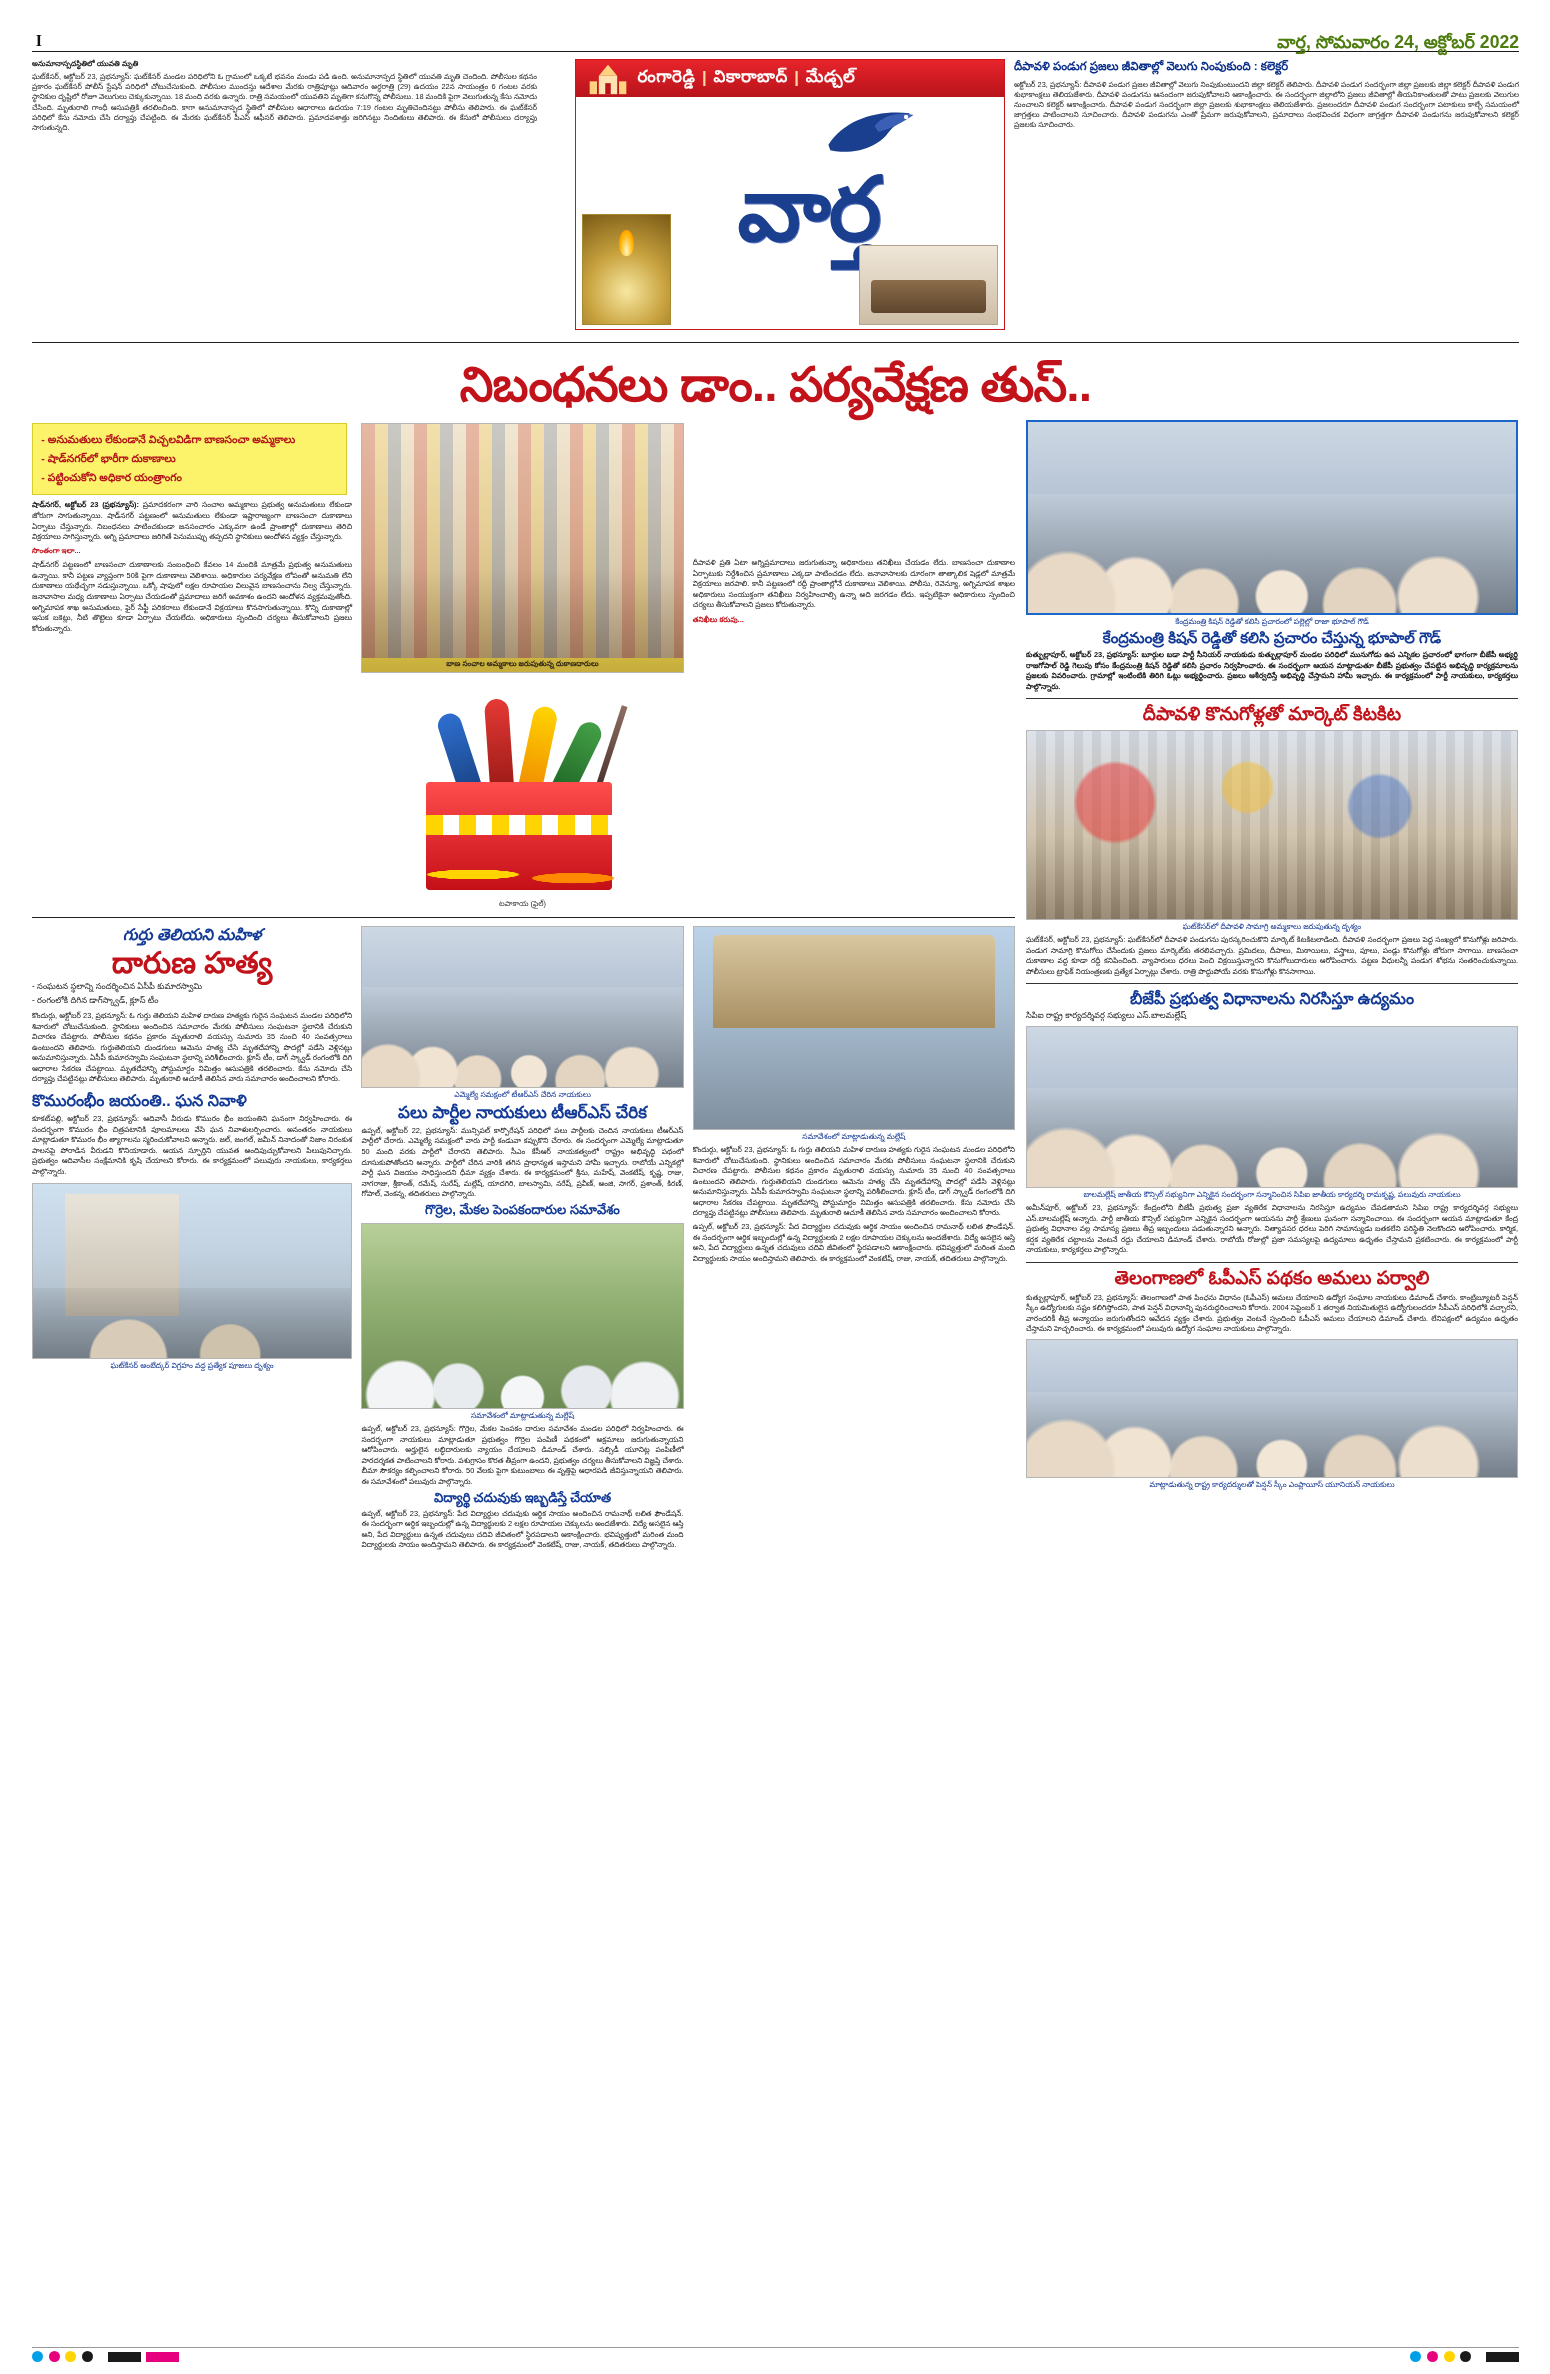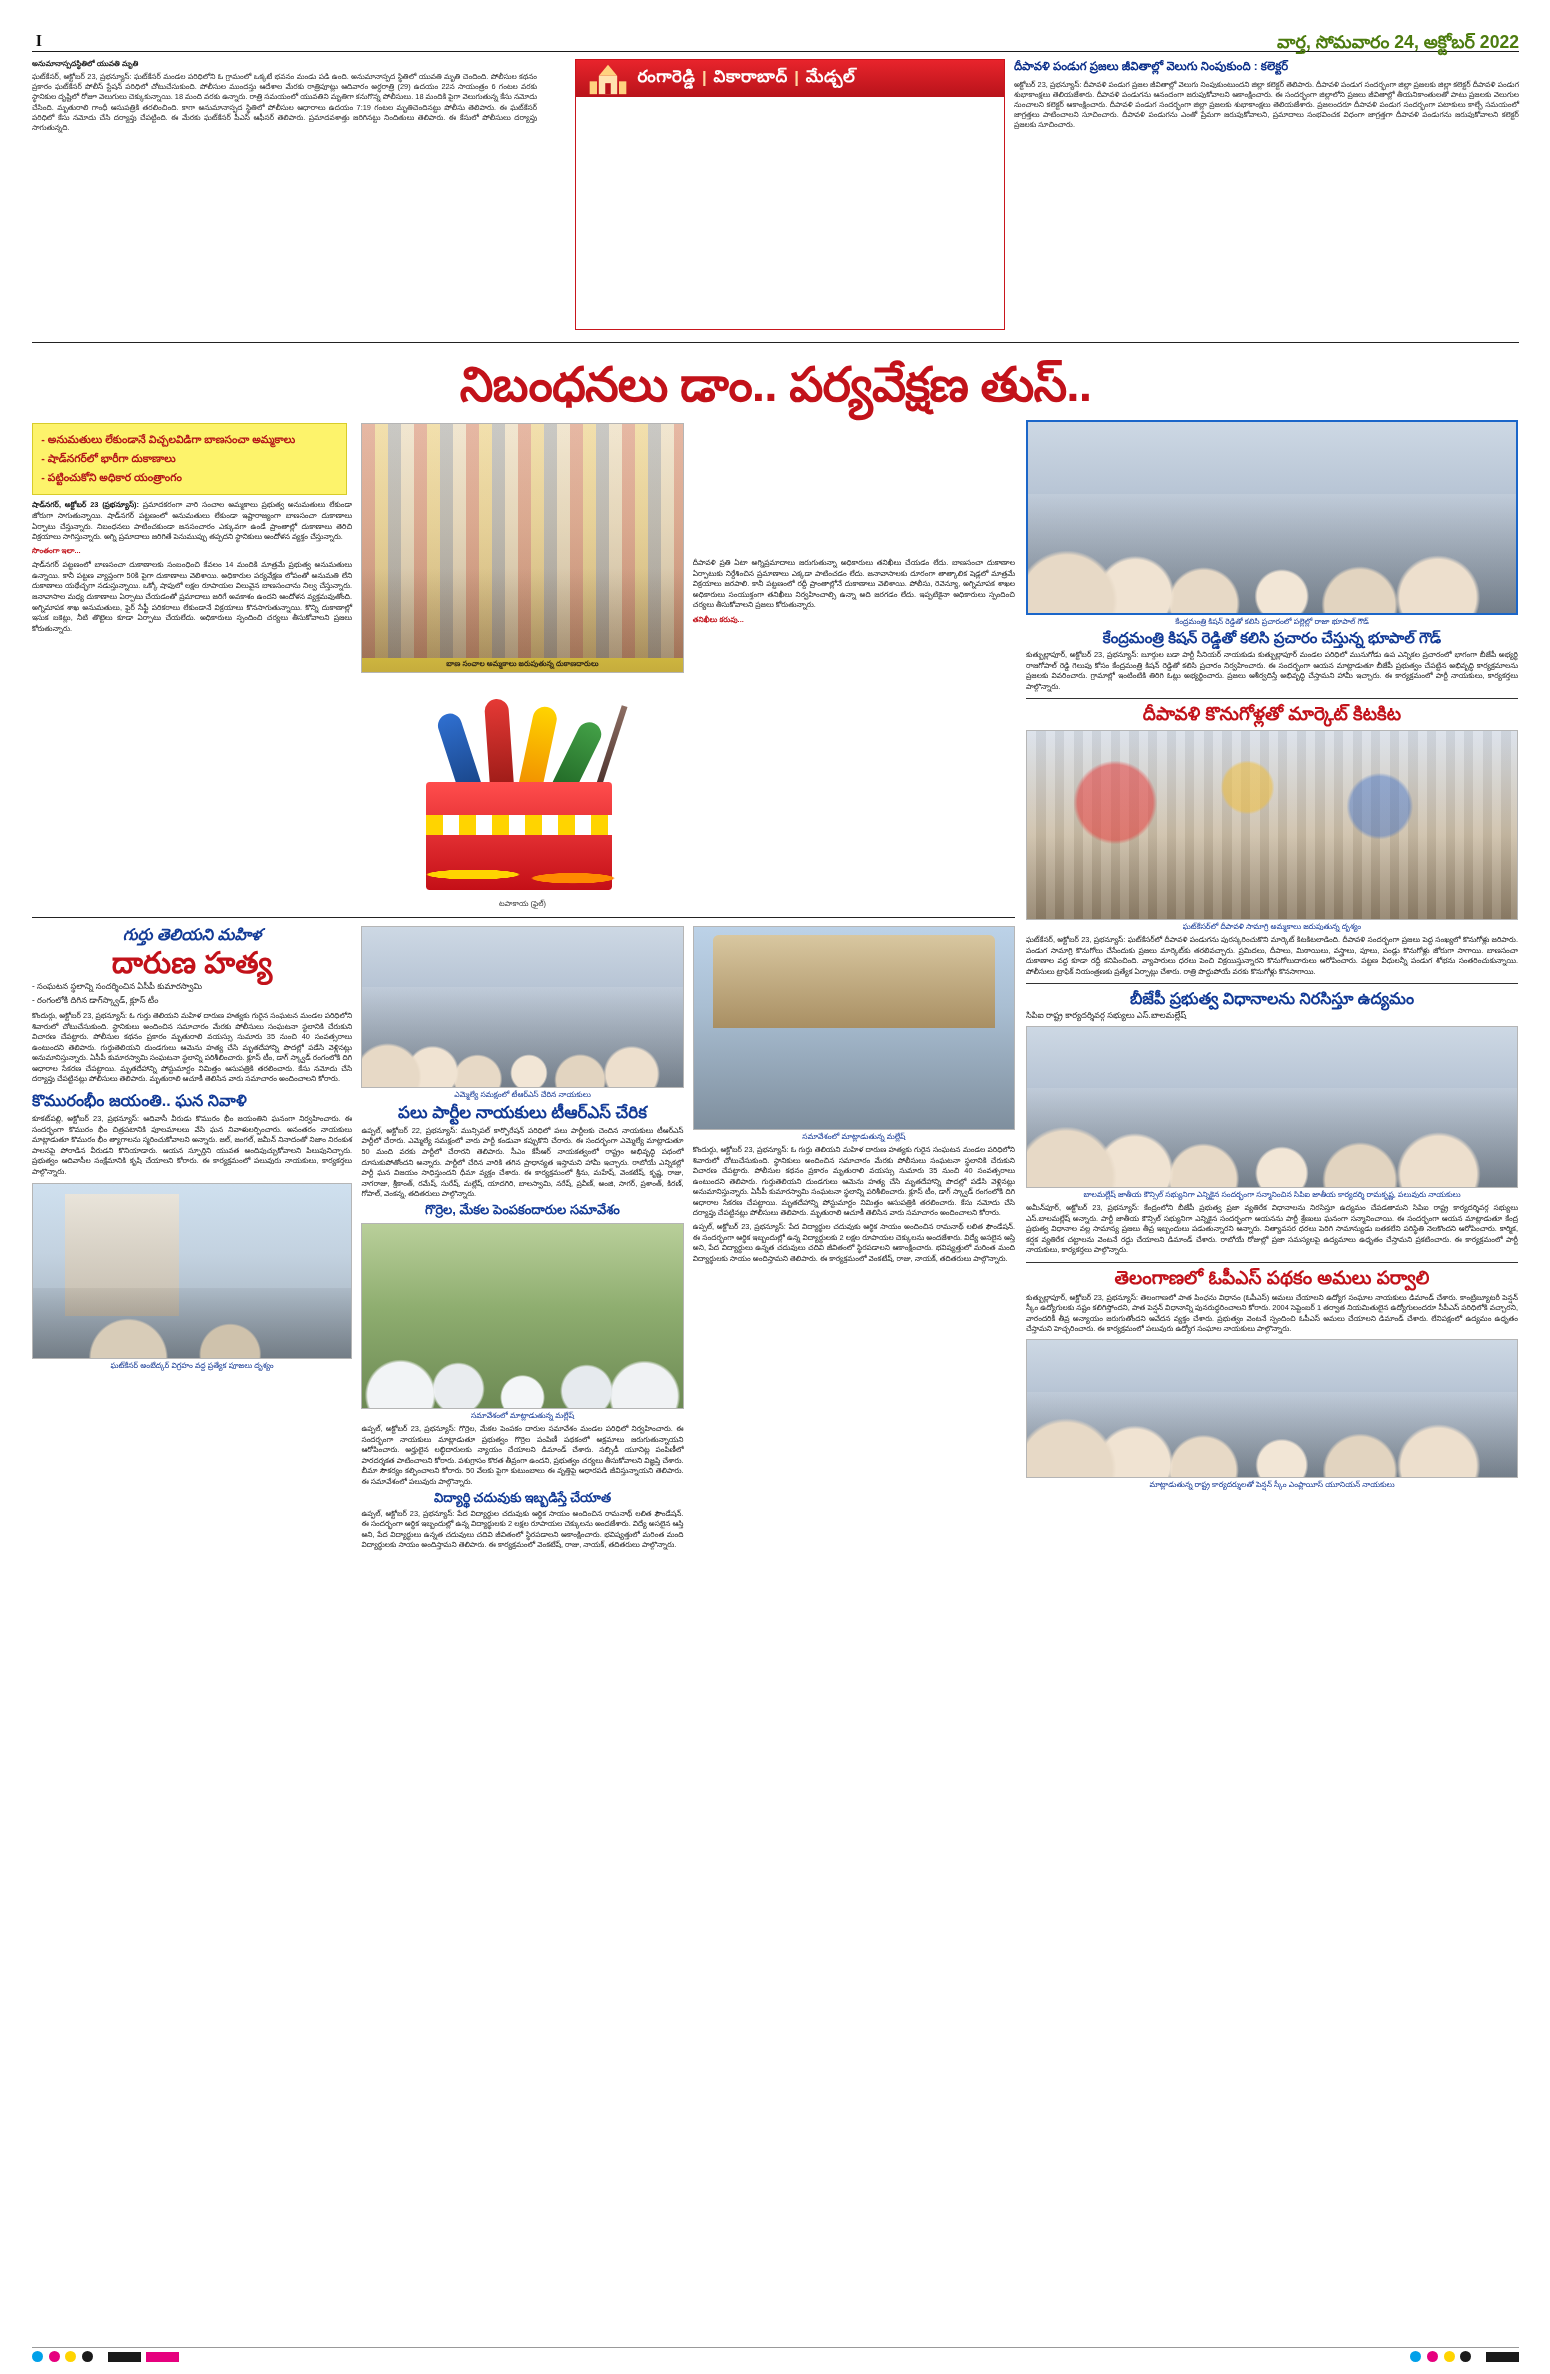--- a/index.html
+++ b/index.html
@@ -293,20 +293,32 @@
             <rect x="25" y="22" width="6" height="12" fill="#b8131a"></rect>
             <rect x="8" y="20" width="8" height="14" fill="#ffd27f"></rect>
             <rect x="40" y="20" width="8" height="14" fill="#ffd27f"></rect>
           </svg>
           <span>రంగారెడ్డి</span>
           <span class="sep">|</span>
           <span>వికారాబాద్</span>
           <span class="sep">|</span>
           <span>మేడ్చల్</span>
         </div>
+        <div class="logo-main">
+          <svg class="dove" viewBox="0 0 120 70">
+            <path d="M8 46 C26 18, 62 8, 96 12 C86 20, 78 26, 72 34 C62 48, 36 58, 10 52 Z" fill="#1b3f8f"></path>
+            <path d="M58 26 C66 14, 86 10, 100 14 C88 22, 74 30, 62 32 Z" fill="#3a5fb5"></path>
+            <circle cx="92" cy="16" r="2.4" fill="#fff"></circle>
+          </svg>
+          <div class="vaartha">వార్త</div>
+          <div class="lamp-photo">
+              <div class="lamp-flame"></div>
+            </div>
+          <div class="sofa-photo"></div>
+        </div>
       </div>
     </div>
 
     <div class="col-right">
       <div class="hl-head">దీపావళి పండుగ ప్రజలు జీవితాల్లో వెలుగు నింపుకుంది : కలెక్టర్</div>
       <div class="micro">
         <p>అక్టోబర్ 23, ప్రభన్యూస్: దీపావళి పండుగ ప్రజల జీవితాల్లో వెలుగు నింపుకుంటుందని జిల్లా కలెక్టర్ తెలిపారు. దీపావళి పండుగ సందర్భంగా జిల్లా ప్రజలకు జిల్లా కలెక్టర్ దీపావళి పండుగ శుభాకాంక్షలు తెలియజేశారు. దీపావళి పండుగను ఆనందంగా జరుపుకోవాలని ఆకాంక్షించారు. ఈ సందర్భంగా జిల్లాలోని ప్రజలు జీవితాల్లో తీయనికాంతులతో పాటు ప్రజలకు వెలుగుల నుంచాలని కలెక్టర్ ఆకాంక్షించారు. దీపావళి పండుగ సందర్భంగా జిల్లా ప్రజలకు శుభాకాంక్షలు తెలియజేశారు. ప్రజలందరూ దీపావళి పండుగ సందర్భంగా పటాకులు కాల్చే సమయంలో జాగ్రత్తలు పాటించాలని సూచించారు. దీపావళి పండుగను ఎంతో ప్రేమగా జరుపుకోవాలని, ప్రమాదాలు సంభవించక విధంగా జాగ్రత్తగా దీపావళి పండుగను జరుపుకోవాలని కలెక్టర్ ప్రజలకు సూచించారు.</p>
       </div>
     </div>
   </div>
@@ -406,21 +418,21 @@
             <p>ఉప్పల్, అక్టోబర్ 23, ప్రభన్యూస్: పేద విద్యార్థుల చదువుకు ఆర్థిక సాయం అందించిన రామనాథ్ లలిత ఫౌండేషన్. ఈ సందర్భంగా ఆర్థిక ఇబ్బందుల్లో ఉన్న విద్యార్థులకు 2 లక్షల రూపాయల చెక్కులను అందజేశారు. విద్యే అసలైన ఆస్తి అని, పేద విద్యార్థులు ఉన్నత చదువులు చదివి జీవితంలో స్థిరపడాలని ఆకాంక్షించారు. భవిష్యత్తులో మరింత మంది విద్యార్థులకు సాయం అందిస్తామని తెలిపారు. ఈ కార్యక్రమంలో వెంకటేష్, రాజు, నాయక్, తదితరులు పాల్గొన్నారు.</p>
           </div>
         </div>
       </div>
     </div>
 
     <div class="col-c">
       <div class="photo ph-crowd" style="height:195px; border:2.8px solid #1b66c9;"></div>
       <div class="cap">కేంద్రమంత్రి కిషన్ రెడ్డితో కలిసి ప్రచారంలో పల్లెల్లో రాజా భూపాల్ గౌడ్</div>
       <div class="sec-head-blue" style="font-size:15px; margin-top:2.8px;">కేంద్రమంత్రి కిషన్ రెడ్డితో కలిసి ప్రచారం చేస్తున్న భూపాల్ గౌడ్</div>
-      <div class="tiny-col" style="margin-top:3.7px;">
+      <div class="tiny-col" style="margin-top:3.7px;font-weight:bold;">
         <p>కుత్బుల్లాపూర్, అక్టోబర్ 23, ప్రభన్యూస్: బూర్గుల బడా పార్టీ సీనియర్ నాయకుడు కుత్బుల్లాపూర్ మండల పరిధిలో మునుగోడు ఉప ఎన్నికల ప్రచారంలో భాగంగా బీజేపీ అభ్యర్థి రాజగోపాల్ రెడ్డి గెలుపు కోసం కేంద్రమంత్రి కిషన్ రెడ్డితో కలిసి ప్రచారం నిర్వహించారు. ఈ సందర్భంగా ఆయన మాట్లాడుతూ బీజేపీ ప్రభుత్వం చేపట్టిన అభివృద్ధి కార్యక్రమాలను ప్రజలకు వివరించారు. గ్రామాల్లో ఇంటింటికి తిరిగి ఓట్లు అభ్యర్థించారు. ప్రజలు ఆశీర్వదిస్తే అభివృద్ధి చేస్తామని హామీ ఇచ్చారు. ఈ కార్యక్రమంలో పార్టీ నాయకులు, కార్యకర్తలు పాల్గొన్నారు.</p>
       </div>
 
       <div class="rule"></div>
       <div class="sec-head-red" style="font-size:18.6px;">దీపావళి కొనుగోళ్లతో మార్కెట్ కిటకిట</div>
       <div class="photo ph-market" style="height:190px; margin-top:4.6px;"></div>
       <div class="cap">ఘట్‌కేసర్‌లో దీపావళి సామాగ్రి అమ్మకాలు జరుపుతున్న దృశ్యం</div>
       <div class="tiny-col" style="margin-top:3.7px;">
         <p>ఘట్‌కేసర్, అక్టోబర్ 23, ప్రభన్యూస్: ఘట్‌కేసర్‌లో దీపావళి పండుగను పురస్కరించుకొని మార్కెట్ కిటకిటలాడింది. దీపావళి సందర్భంగా ప్రజలు పెద్ద సంఖ్యలో కొనుగోళ్లు జరిపారు. పండుగ సామాగ్రి కొనుగోలు చేసేందుకు ప్రజలు మార్కెట్‌కు తరలివచ్చారు. ప్రమిదలు, దీపాలు, మిఠాయిలు, వస్త్రాలు, పూలు, పండ్లు కొనుగోళ్లు జోరుగా సాగాయి. బాణసంచా దుకాణాల వద్ద కూడా రద్దీ కనిపించింది. వ్యాపారులు ధరలు పెంచి విక్రయిస్తున్నారని కొనుగోలుదారులు ఆరోపించారు. పట్టణ వీధులన్నీ పండుగ శోభను సంతరించుకున్నాయి. పోలీసులు ట్రాఫిక్ నియంత్రణకు ప్రత్యేక ఏర్పాట్లు చేశారు. రాత్రి పొద్దుపోయే వరకు కొనుగోళ్లు కొనసాగాయి.</p>
       </div>

